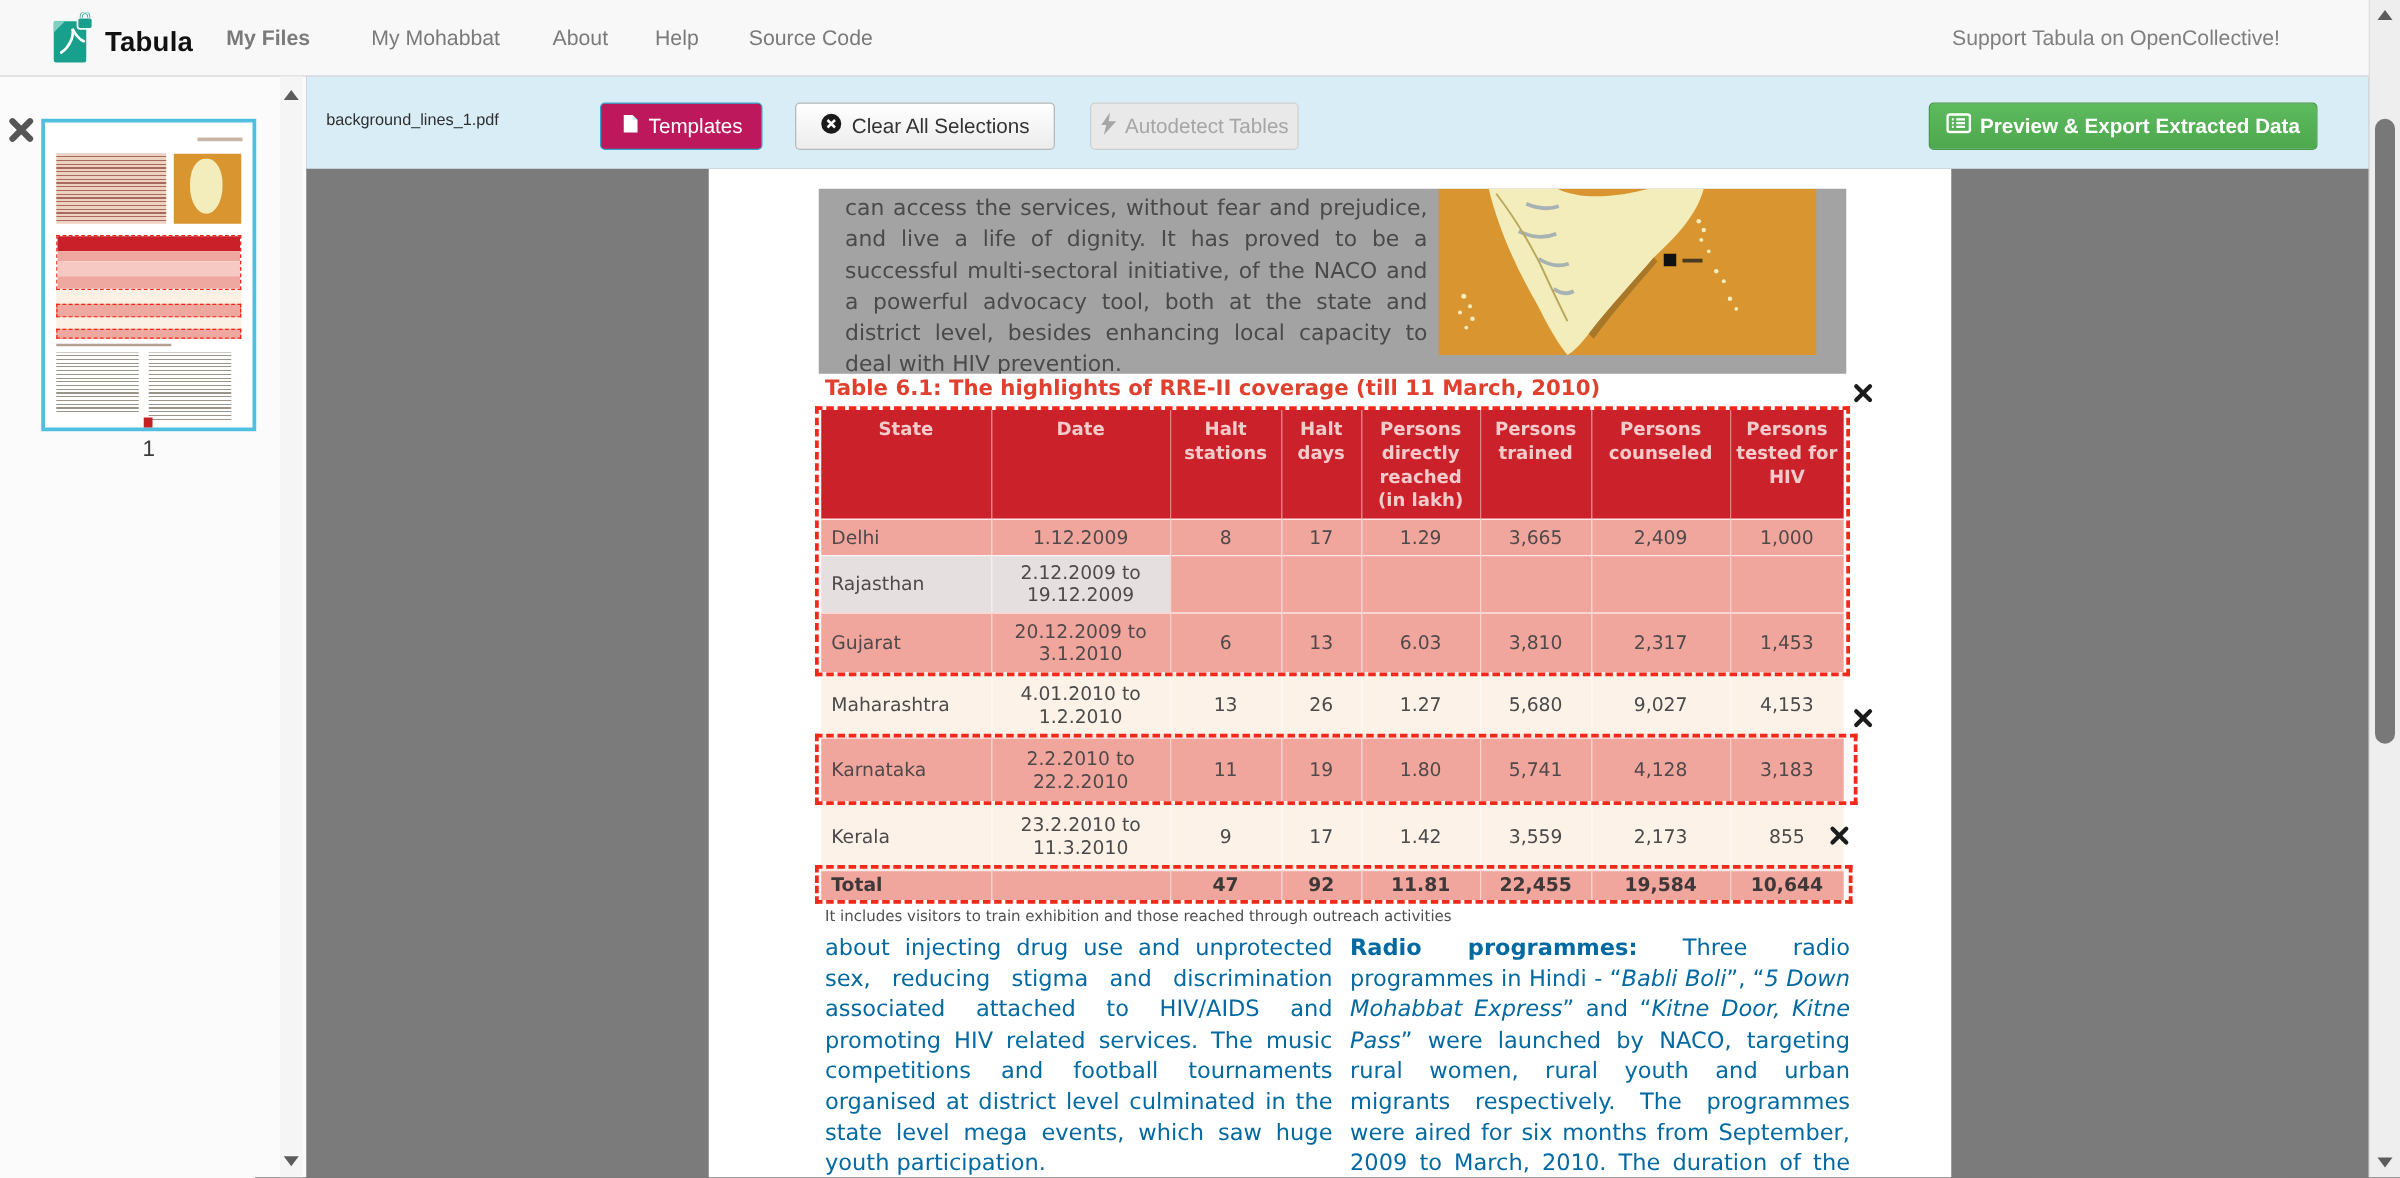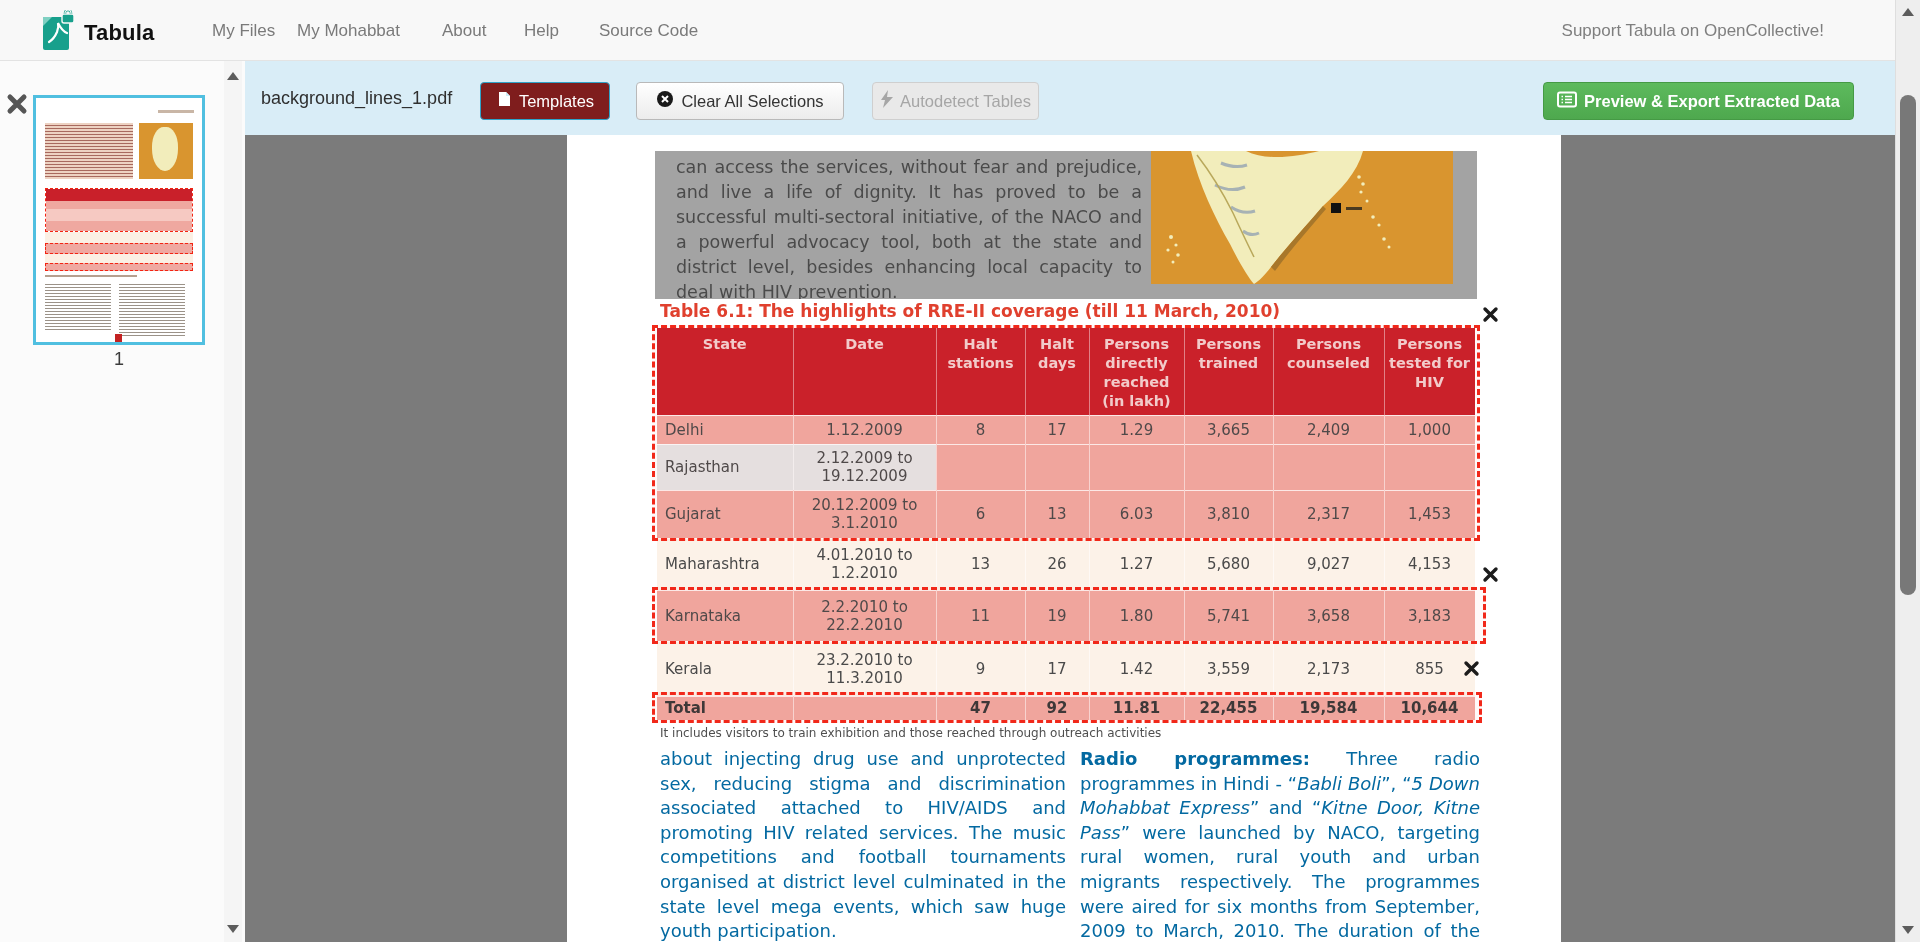--- a/index.html
+++ b/index.html
@@ -5,21 +5,21 @@
   * { margin:0; padding:0; box-sizing:border-box; }
   html,body { width:1920px; height:942px; overflow:hidden; }
   body { font-family:"Liberation Sans", sans-serif; background:#7b7b7b; position:relative; }
   #app { position:absolute; left:0; top:0; width:1920px; height:942px; overflow:hidden; }
 
   
   #navbar { position:absolute; left:0; top:0; width:1920px; height:61px; background:#f8f8f8; border-bottom:1px solid #e3e3e3; z-index:5; }
   .brand { position:absolute; left:40px; top:10px; display:flex; align-items:center; gap:8px; cursor:pointer; }
   .brand-title { font-size:22px; font-weight:bold; color:#111; letter-spacing:.2px; }
   .nav-item { position:absolute; top:21px; font-size:17px; color:#7a7a7a; cursor:pointer; }
-  #nav-myfiles { left:212px; } #nav-mytemplates { left:297px; } #nav-about { left:442px; }
+  #nav-myfiles { left:181px;font-weight:bold; } #nav-mytemplates { left:297px; } #nav-about { left:442px; }
   #nav-help { left:524px; } #nav-source { left:599px; }
   #nav-support { position:absolute; right:96px; top:21px; font-size:17px; color:#7f7f7f; cursor:pointer; }
 
   
   #win-scroll { position:absolute; left:1895px; top:0; width:25px; height:942px; background:#eeeeee; border-left:1px solid #dedede; z-index:9; }
   .arrow-up { width:0; height:0; border-left:6px solid transparent; border-right:6px solid transparent; border-bottom:8px solid #5c5c5c; position:absolute; left:6px; }
   .arrow-down { width:0; height:0; border-left:6px solid transparent; border-right:6px solid transparent; border-top:8px solid #5c5c5c; position:absolute; left:6px; }
   #win-up { top:8px; } #win-down { top:926px; }
   #win-thumb { position:absolute; left:4px; top:95px; width:16px; height:500px; background:#787878; border-radius:8px; }
 
@@ -31,23 +31,23 @@
   .lines-pink { background:repeating-linear-gradient(180deg,#edd2c2 0,#edd2c2 2px,#a8695e 2px,#a8695e 3px); }
   .lines-gray { background:repeating-linear-gradient(180deg,#ffffff 0,#ffffff 2px,#9b9288 2px,#9b9288 3px); }
   .mini-sel { border:1px dashed #f32413; }
   .m-red { background:#c9202a; } .m-salmon { background:#efa8a0; } .m-lsalmon { background:#f6c9c2; } .m-cream { background:#fbf0e4; }
   #page-label { position:absolute; left:33px; top:288px; width:172px; text-align:center; font-size:18px; color:#3c3c3c; }
   #side-scroll { position:absolute; left:224px; top:0; width:18px; height:881px; background:#f5f5f5; }
   #side-up { top:11px; left:3px; } #side-down { top:864px; left:3px; }
 
   
   #toolbar { position:absolute; left:245px; top:61px; width:1650px; height:74px; background:#d9edf7; z-index:3; }
-  #filename { position:absolute; left:16px; top:27px; font-size:18px; color:#2f2f2f; }
+  #filename { position:absolute; left:16px; top:27px; font-size:13px; color:#2f2f2f; }
   .btn { position:absolute; top:21px; height:38px; border-radius:4px; display:flex; align-items:center; justify-content:center; gap:7px; font-size:16.5px; cursor:pointer; }
-  #btn-templates { left:235px; width:130px; background:#7f1d1d; border:1px solid #2fa3c8; color:#fff; }
+  #btn-templates { left:235px; width:130px; background:#be185d; border:1px solid #2fa3c8; color:#fff; }
   #btn-clear { left:391px; width:208px; background:linear-gradient(#ffffff,#ececec); border:1px solid #b9b9b9; color:#333; }
   #btn-autodetect { left:627px; width:167px; background:#e9e9e9; border:1px solid #cfcfcf; color:#a6a6a6; cursor:default; }
   #btn-export { left:1298px; width:311px; background:linear-gradient(#5dba5d,#4ea84e); border:1px solid #459a45; color:#fff; font-weight:bold; }
 
   
   #pdf-page { position:absolute; left:567px; top:135px; width:994px; height:807px; background:#ffffff; z-index:1; font-family:"DejaVu Sans", sans-serif; }
   .p-abs { position:absolute; }
   #pink-box { left:88px; top:16px; width:822px; height:148px; background:#a3a3a3; overflow:hidden; }
   #intro-text { position:absolute; left:21px; top:4px; width:466px; font-size:17.5px; line-height:25px; color:#4a4a4a; text-align:justify; }
   #india-map { position:absolute; left:496px; top:0; width:302px; height:133px; background:#d9952f; }
@@ -277,21 +277,21 @@
             <td>9,027</td>
             <td>4,153</td>
           </tr>
           <tr class="r4">
             <td>Karnataka</td>
             <td>2.2.2010 to 22.2.2010</td>
             <td>11</td>
             <td>19</td>
             <td>1.80</td>
             <td>5,741</td>
-            <td>3,658</td>
+            <td>4,128</td>
             <td>3,183</td>
           </tr>
           <tr class="r5">
             <td>Kerala</td>
             <td>23.2.2010 to 11.3.2010</td>
             <td>9</td>
             <td>17</td>
             <td>1.42</td>
             <td>3,559</td>
             <td>2,173</td>

